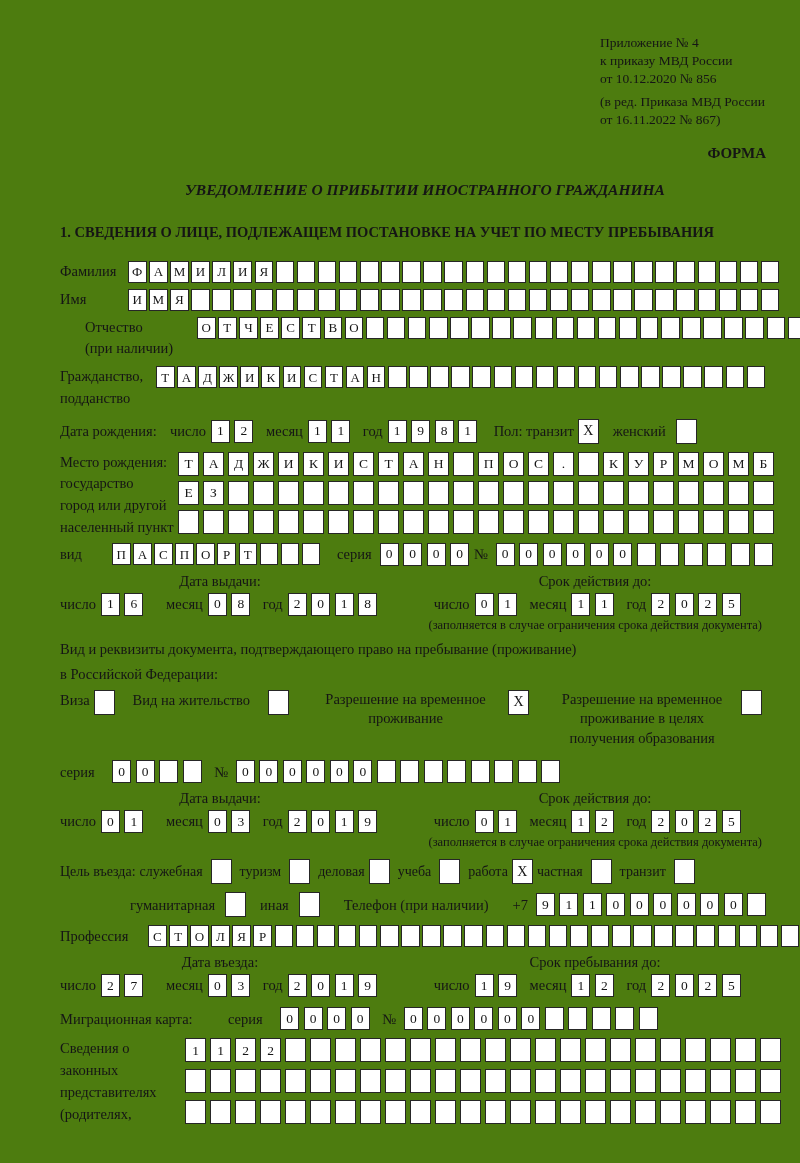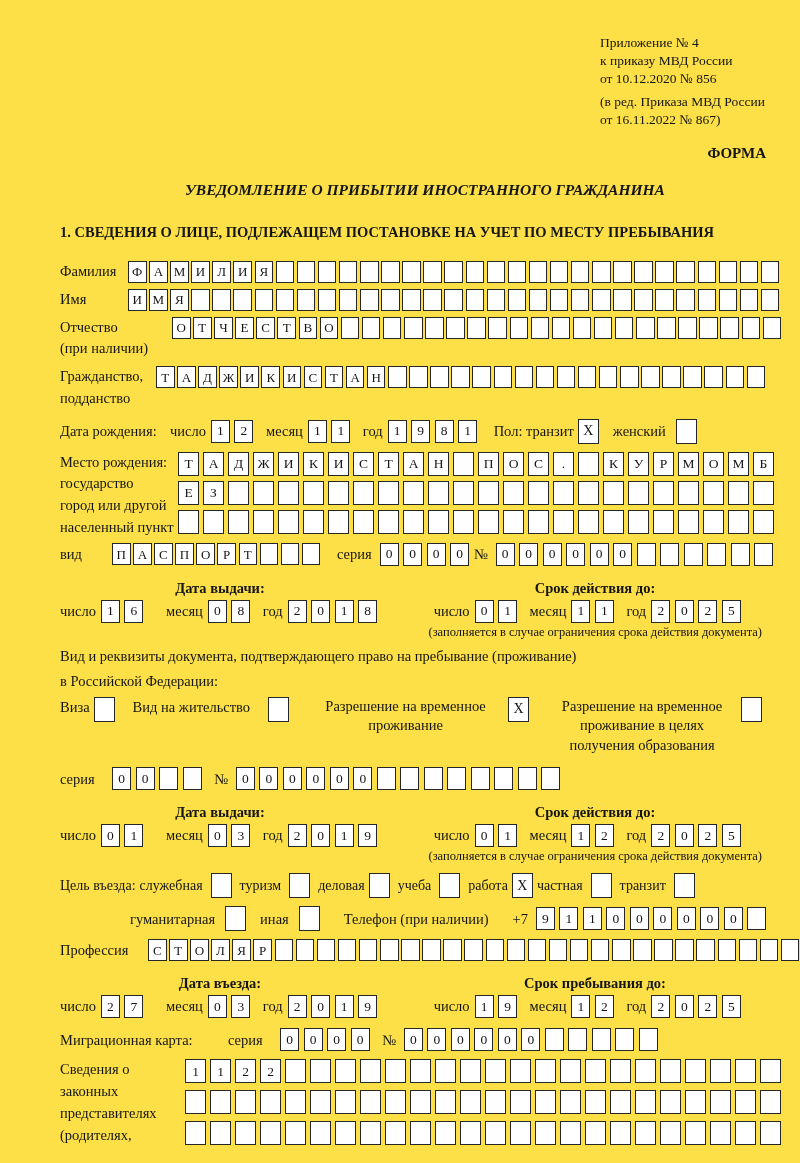--- a/index.html
+++ b/index.html
@@ -1,48 +1,48 @@
 <!DOCTYPE html>
 <html><head>
 <meta charset="utf-8">
 <style>
   * { box-sizing: border-box; margin: 0; padding: 0; }
   html,body { background:#ffffff; }
   body { width:800px; font-family:"Liberation Serif", serif; color:#151515; }
-  .page { width:800px; height:1163px; padding:34px 10px 13px 60px; overflow:hidden; position:relative; background:#fde047; }
+  .page { width:800px; height:1163px; padding:34px 10px 13px 60px; overflow:hidden; position:relative; background:#4d7c0f; }
 
   
   .hdr { margin-left:auto; width:190px; font-size:13.5px; line-height:1.34; }
   .hdr .grp2 { margin-top:5px; }
   .forma { text-align:right; font-weight:bold; font-size:15px; margin:16px 24px 0 0; }
 
   .title { text-align:center; font-weight:bold; font-size:15.5px; margin-top:16px; line-height:1.5;font-style:italic; }
   .uline { display:inline-block; width:56px; border-bottom:2.5px solid #333; height:13px; margin-left:9px; }
 
   .sec { font-weight:bold; font-size:14.5px; margin-top:22px; }
 
   .frow { display:flex; align-items:center; margin-top:6px; font-size:14.5px; line-height:1.4; white-space:nowrap; }
   .frow.top { align-items:flex-start; }
   .lbl { flex-shrink:0; }
   .lblcol { display:flex; flex-direction:column; flex-shrink:0; line-height:1.5; }
-  .w68 { width:68px; } .w112 { width:112px; } .w96 { width:96px; } .w118 { width:118px; } .w125 { width:125px; }
+  .w68 { width:68px; } .w112 { width:112px;margin-left:25px; } .w96 { width:96px; } .w118 { width:118px; } .w125 { width:125px; }
 
   .boxes { display:inline-flex; flex-shrink:0; }
   .cell { width:18.5px; height:22px; border:1.6px solid #262626; margin-right:2.6px;
           display:inline-flex; align-items:center; justify-content:center;
           font-size:13px; line-height:1; background:#fff; flex-shrink:0; }
   .boxes.lg .cell { width:21px; height:24px; margin-right:4px; font-size:13.5px; }
   .boxes.md .cell { width:19px; height:23px; margin-right:4.5px; font-size:13.5px; }
   .boxes.cb .cell { width:21px; height:25px; margin-right:0; font-size:14px; }
 
   .dg { display:inline-flex; align-items:center;text-align:right; }
   .dg .dlbl { margin-right:5px; }
   .dg .boxes { margin-right:8px; }
 
-  .dhdr { display:flex; margin-top:14px; font-size:14.5px;font-weight:bold; }
+  .dhdr { display:flex; margin-top:7px; font-size:14.5px; }
   .dhdr .c1 { width:320px; text-align:center; }
   .dhdr .c2 { width:330px; margin-left:50px; text-align:center; }
   .dval { display:flex; align-items:center; margin-top:3px; font-size:14.5px; }
   .dval .right { margin-left:44px; }
 
   .note { font-size:12.5px; text-align:right; margin-top:2px; padding-right:28px; }
   .para { font-size:14.5px; margin-top:8px; }
 
   .opt { display:inline-flex; align-items:flex-start; }
   .optwrap { display:inline-block; white-space:normal; text-align:center; line-height:1.35; }

